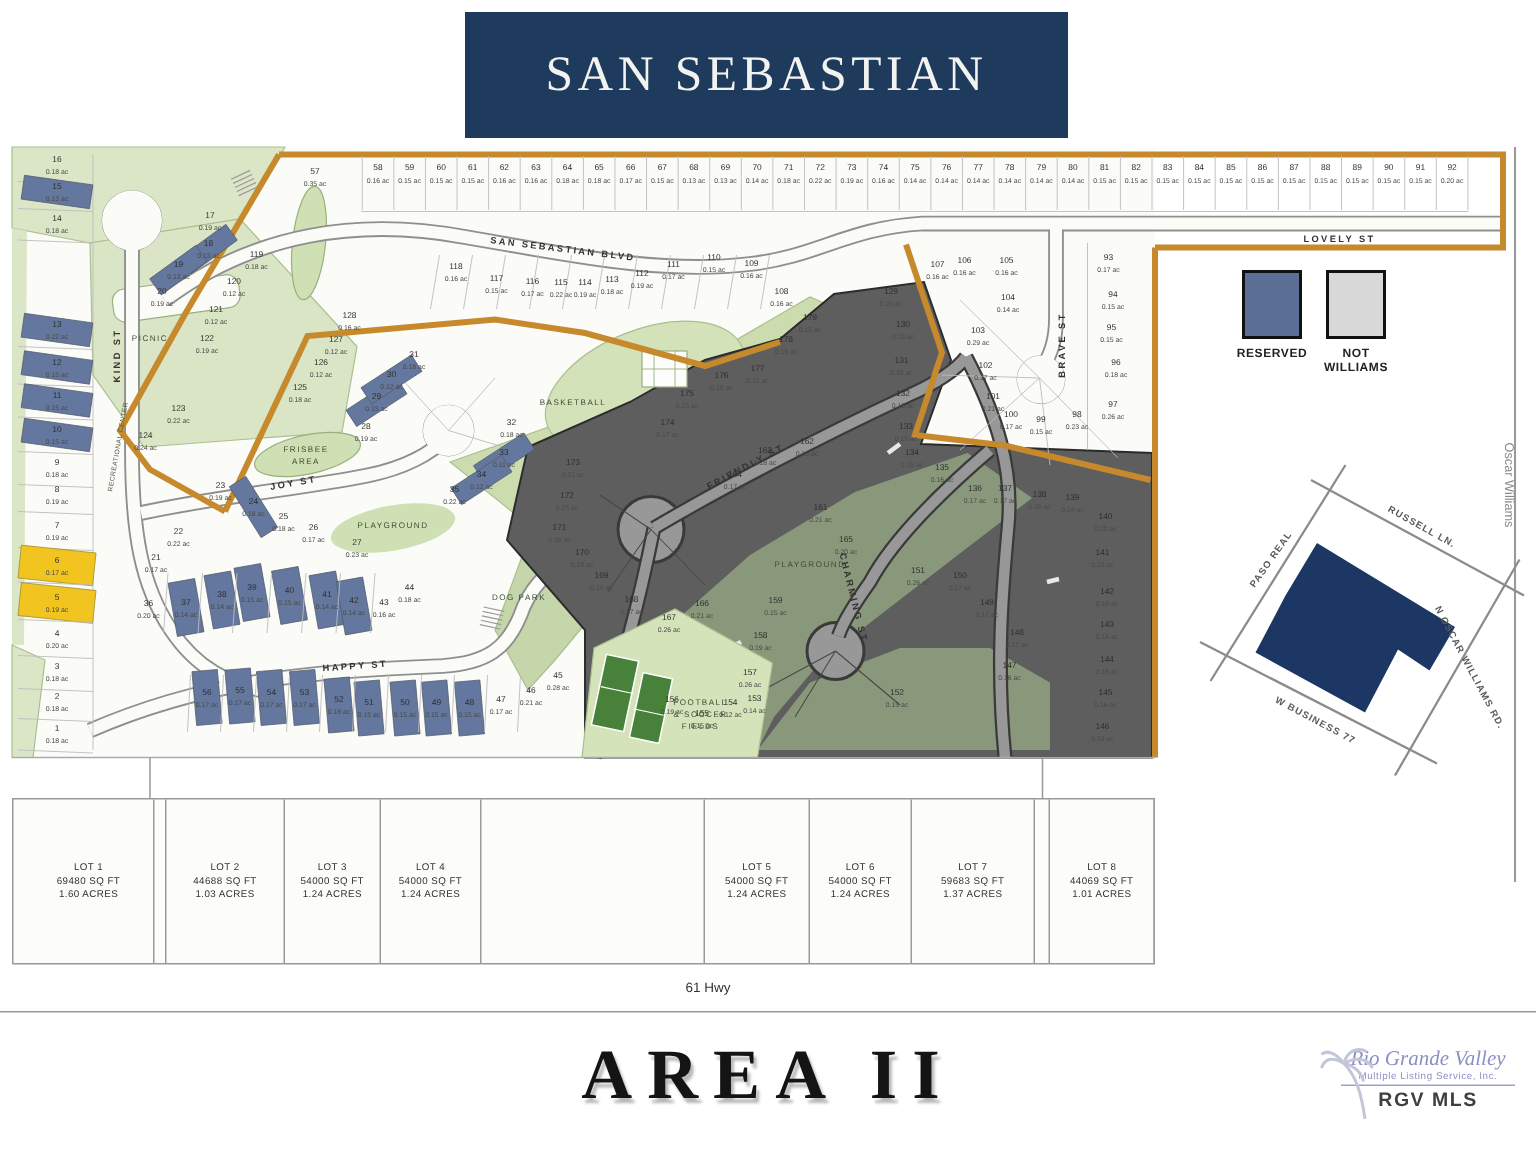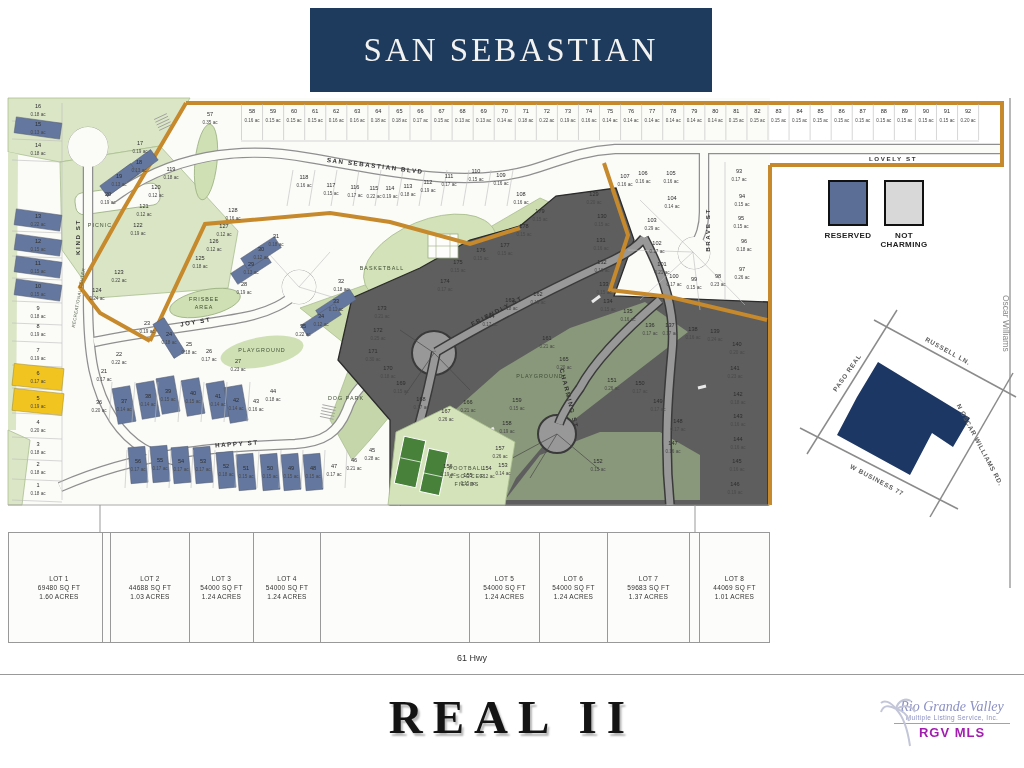--- a/index.html
+++ b/index.html
@@ -40,21 +40,21 @@
   #hline{position:absolute;left:0;top:674px;width:1024px;height:1px;background:#999;}
   
   #phase{position:absolute;left:0;top:690px;width:1024px;text-align:center;
          font-family:"Liberation Serif",serif;font-size:47px;font-weight:600;color:#141414;
          letter-spacing:10px;text-shadow:2px 3px 2px #b8b8b8;}
   
   #mls{position:absolute;left:884px;top:700px;width:136px;text-align:center;}
   #mls .l1{font-family:"Liberation Serif",serif;font-style:italic;font-size:14px;color:#8b90c4;line-height:14px;}
   #mls .l2{font-size:6.5px;color:#8b90c4;letter-spacing:.4px;border-bottom:1px solid #9aa0cc;
            padding-bottom:2px;margin:0 10px;}
-  #mls .l3{font-size:13px;font-weight:bold;color:#a21caf;letter-spacing:1px;margin-top:1px;}
+  #mls .l3{font-size:13px;font-weight:bold;color:#404040;letter-spacing:1px;margin-top:1px;}
   #palm{position:absolute;left:-4px;top:-4px;}
 </style>
 </head>
 <body>
 
 <div id="stage">
 
   <div id="hdr">
     <div class="t">SAN SEBASTIAN</div>
   </div>
@@ -676,21 +676,21 @@
       </g>
   </svg>
 
   <div id="legend">
       <div class="legend-item">
         <div class="sw" style="background: rgb(91, 110, 150);"></div>
         <div class="lb">RESERVED</div>
       </div>
       <div class="legend-item">
         <div class="sw" style="background: rgb(216, 216, 216);"></div>
-        <div class="lb">NOT CHARMING</div>
+        <div class="lb">NOT WILLIAMS</div>
       </div>
     </div>
 
   <div id="strip">
       <div class="cell" style="left: 7px; width: 87px;">
         <div>LOT 1</div>
         <div>69480 SQ FT</div>
         <div>1.60 ACRES</div>
       </div>
       <div class="cell" style="left: 94px; width: 8px;"></div>
@@ -728,21 +728,21 @@
       <div class="cell" style="left: 681px; width: 10px;"></div>
       <div class="cell" style="left: 691px; width: 70px;">
         <div>LOT 8</div>
         <div>44069 SQ FT</div>
         <div>1.01 ACRES</div>
       </div>
     </div>
   <div id="hwy">61 Hwy</div>
   <div id="hline"></div>
 
-  <div id="phase">REAL II</div>
+  <div id="phase">AREA II</div>
 
   <div id="mls">
     <svg id="palm" width="48" height="52" viewBox="0 0 48 52">
       <g fill="none" stroke="#c3c6d8" stroke-width="2">
         <path d="M30,50 C28,36 25,22 16,13"></path>
         <path d="M16,13 C8,8 3,10 1,16"></path>
         <path d="M16,13 C10,5 4,4 1,7"></path>
         <path d="M16,13 C18,4 26,2 31,5"></path>
         <path d="M16,13 C24,8 32,10 35,16"></path>
         <path d="M16,13 C22,14 28,19 29,25"></path>

